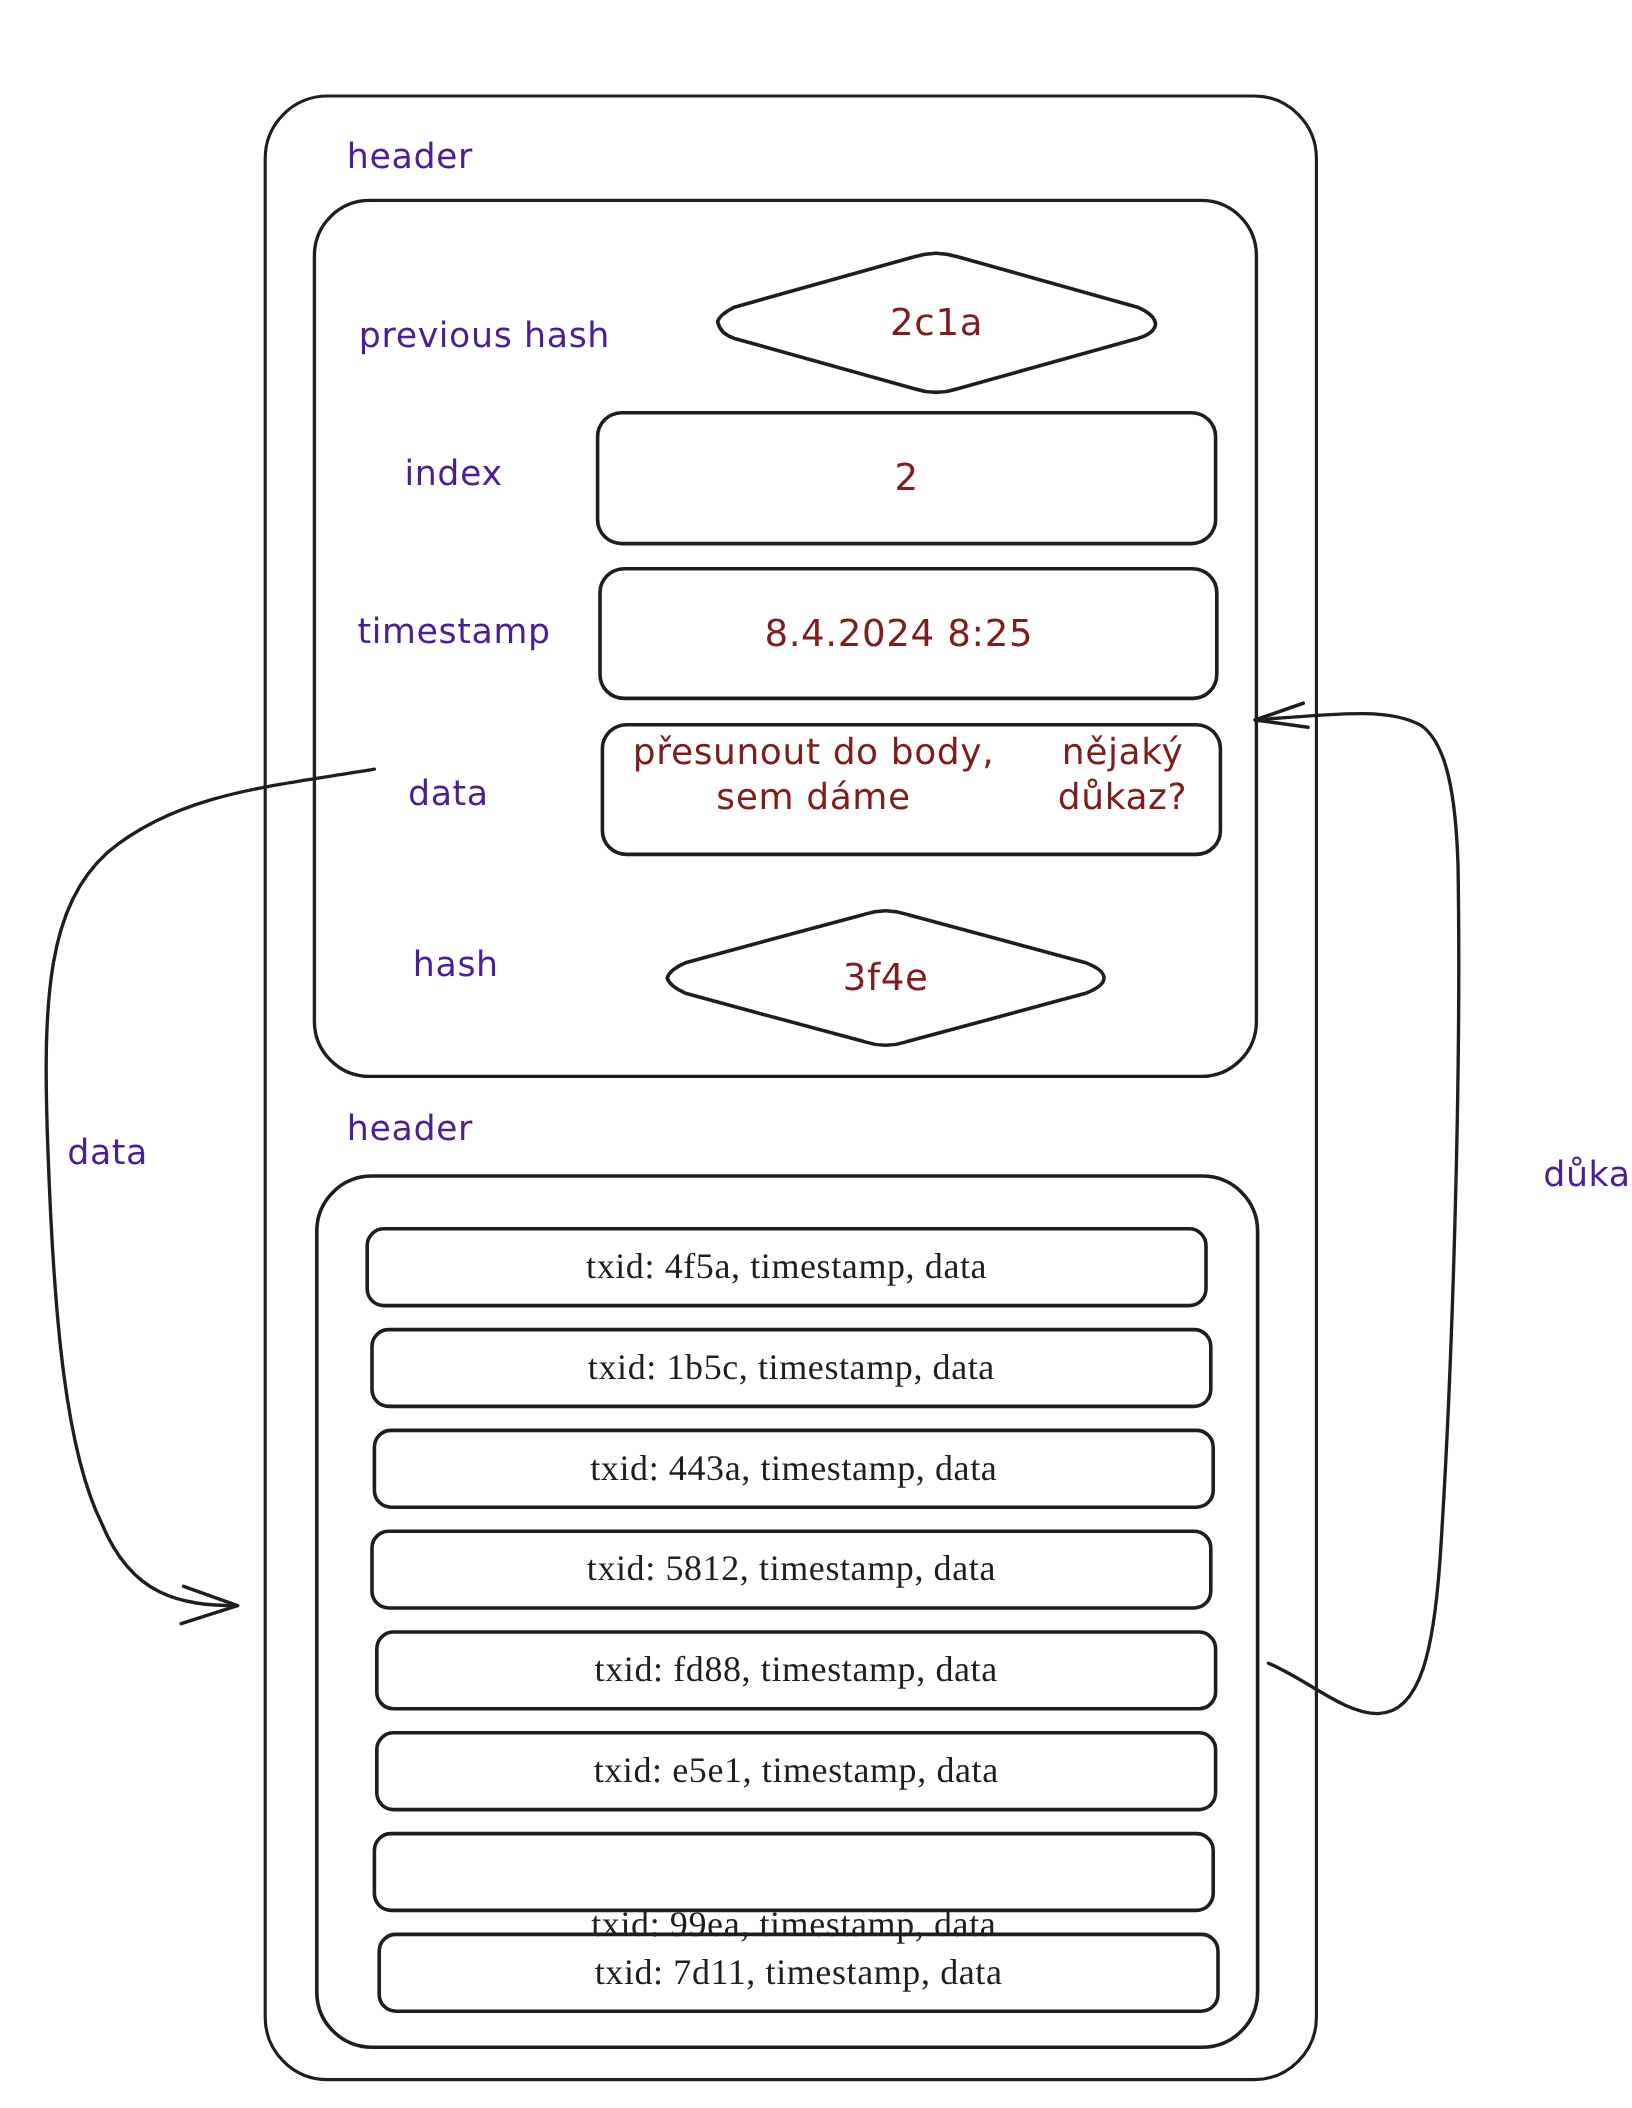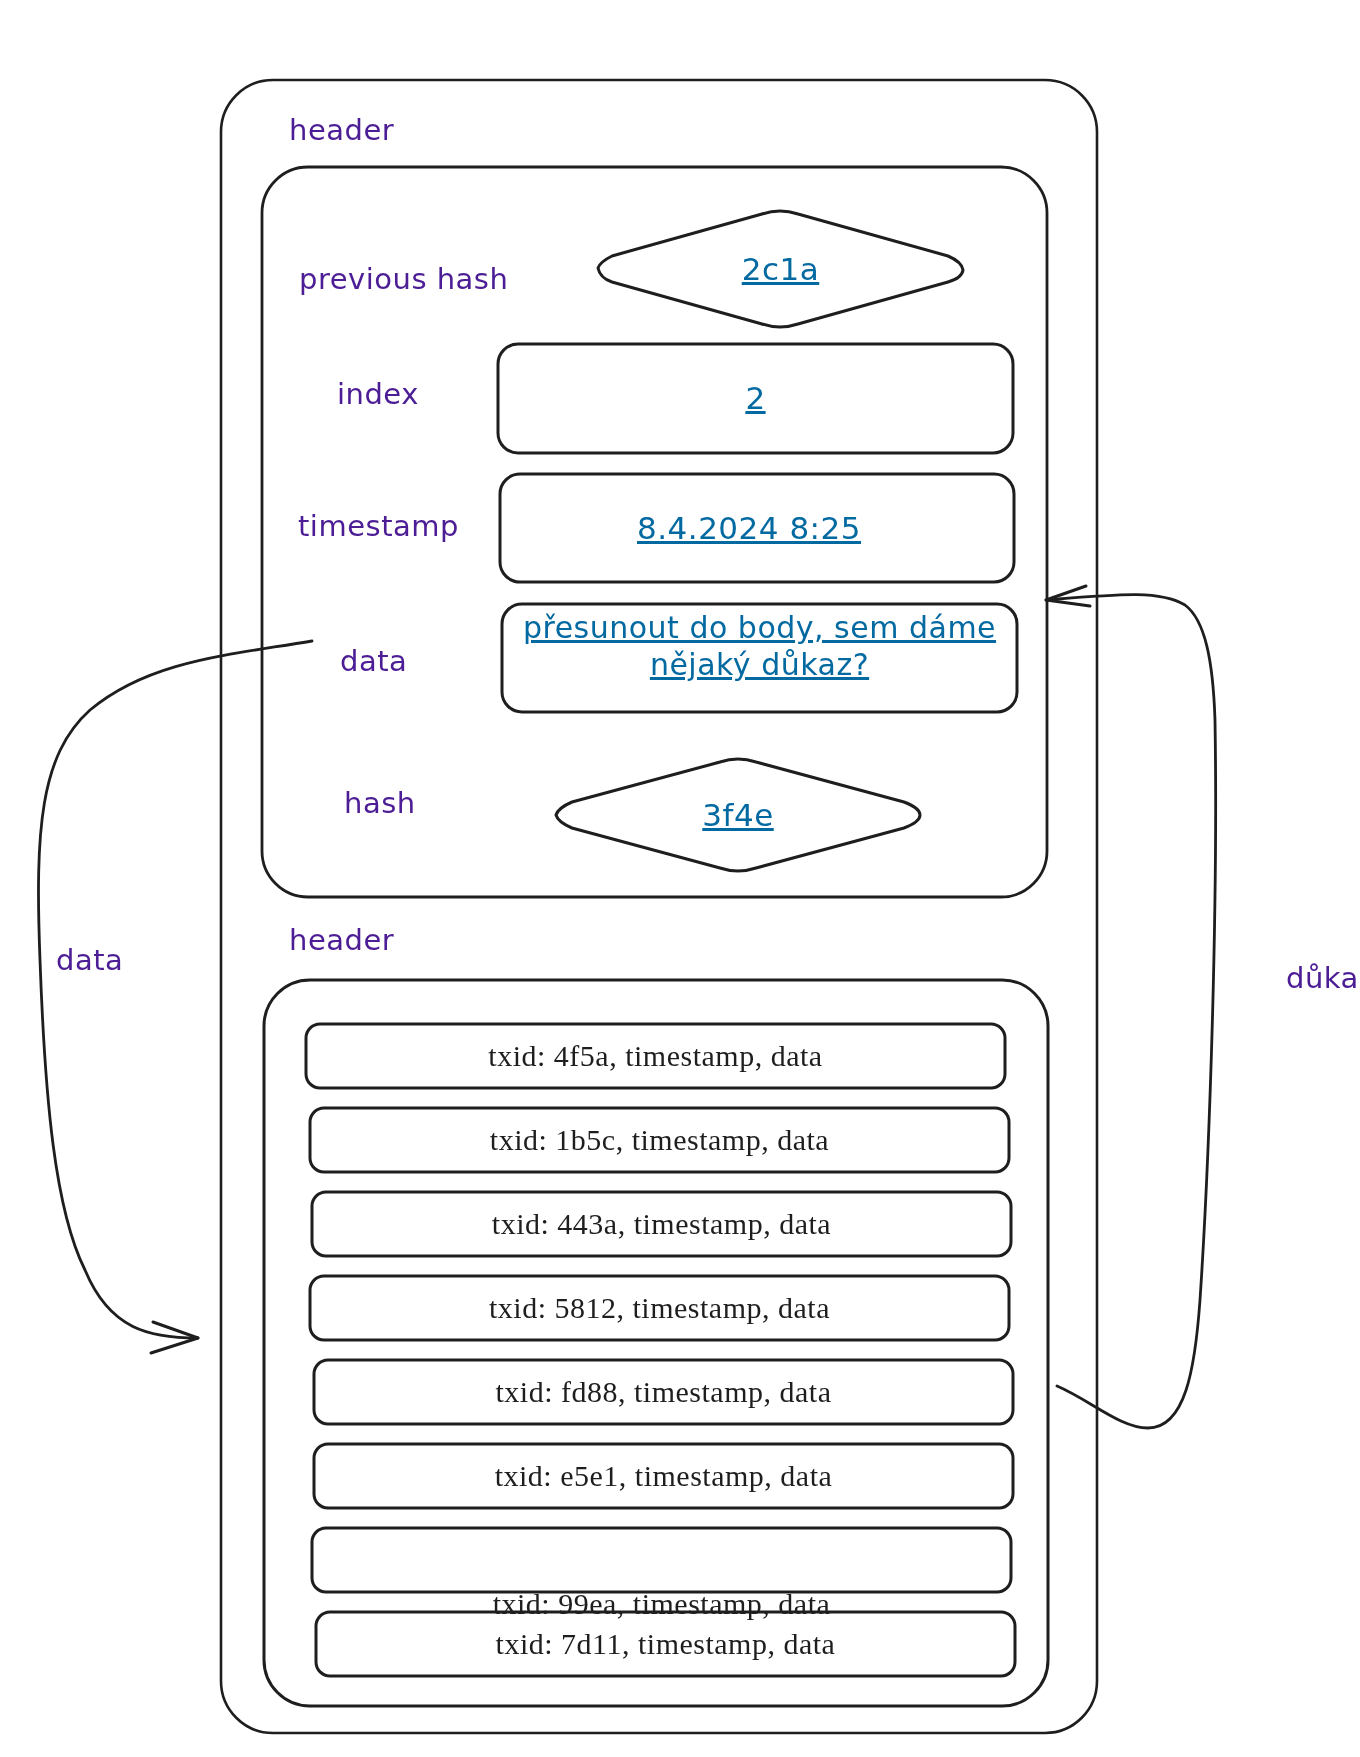--- a/index.html
+++ b/index.html
@@ -1,21 +1,21 @@
 <!DOCTYPE html>
 <html><head>
 <meta charset="utf-8">
 <style>
   html, body { margin:0; padding:0; background:#ffffff; }
   body { width:1360px; height:1757px; position:relative; overflow:hidden;
          font-family:"DejaVu Sans", sans-serif; color:#1e1e1e; }
   #diagram { position:absolute; left:0; top:0; }
   .lbl { position:absolute; font-size:29px; line-height:1; white-space:nowrap; color:#4c1d95; letter-spacing:0.5px; }
   .ctr { position:absolute; display:flex; align-items:center; justify-content:center; text-align:center;
-         font-size:31px; line-height:1.25; color:#0369a1; letter-spacing:0.5px;text-decoration:underline; }
+         font-size:31px; line-height:1.25; color:#7f1d1d; letter-spacing:0.5px; }
   .txrow { position:absolute; left:306px; width:699px; height:64px; display:flex; align-items:center;
            justify-content:center; font-size:30px; color:#1e1e1e; letter-spacing:0.5px;font-family:Liberation Serif, serif; }
 </style>
 </head>
 <body>
 
 <svg id="diagram" width="1360" height="1757" viewBox="0 0 1360 1757">
   <g fill="none" stroke="#1e1e1e" stroke-linecap="round" stroke-linejoin="round">
 
     <rect x="221" y="80" width="876" height="1653" rx="52" stroke-width="2.6"></rect>
@@ -57,21 +57,21 @@
 <div class="lbl" style="left:299px; top:244px;margin-top:21px;">previous hash</div>
 <div class="ctr" style="left:598px; top:212px; width:365px; height:115px;">2c1a</div>
 
 <div class="lbl" style="left:337px; top:380px;">index</div>
 <div class="ctr" style="left:498px; top:344px; width:515px; height:109px;">2</div>
 
 <div class="lbl" style="left:298px; top:512px;">timestamp</div>
 <div class="ctr" style="left:492px; top:474px; width:514px; height:108px;">8.4.2024 8:25</div>
 
 <div class="lbl" style="left:340px; top:647px;">data</div>
-<div class="ctr" style="left:502px; top:604px; width:515px; height:84px; flex-direction:column; font-size:30px;">
+<div class="ctr" style="left:502px; top:604px; width:515px; height:84px; font-size:30px;">
   <span>přesunout do body, sem dáme</span>
   <span>nějaký důkaz?</span>
 </div>
 
 <div class="lbl" style="left:344px; top:789px;">hash</div>
 <div class="ctr" style="left:556px; top:758px; width:364px; height:114px;">3f4e</div>
 
 <div class="lbl" style="left:289px; top:926px;">header</div>
 
 <div class="lbl" style="left:56px; top:946px;">data</div>

